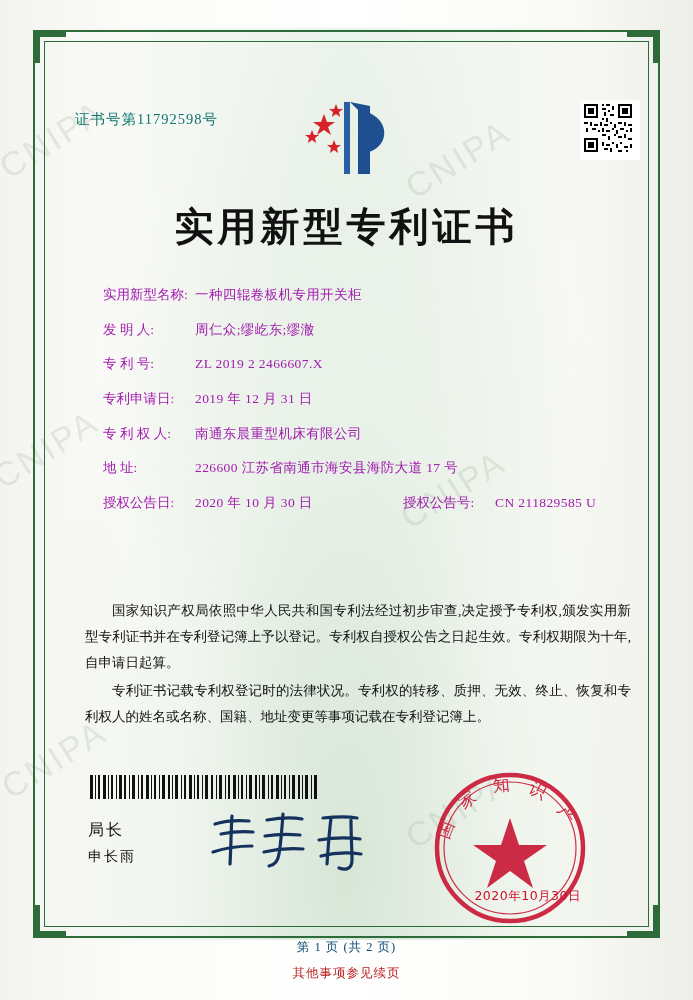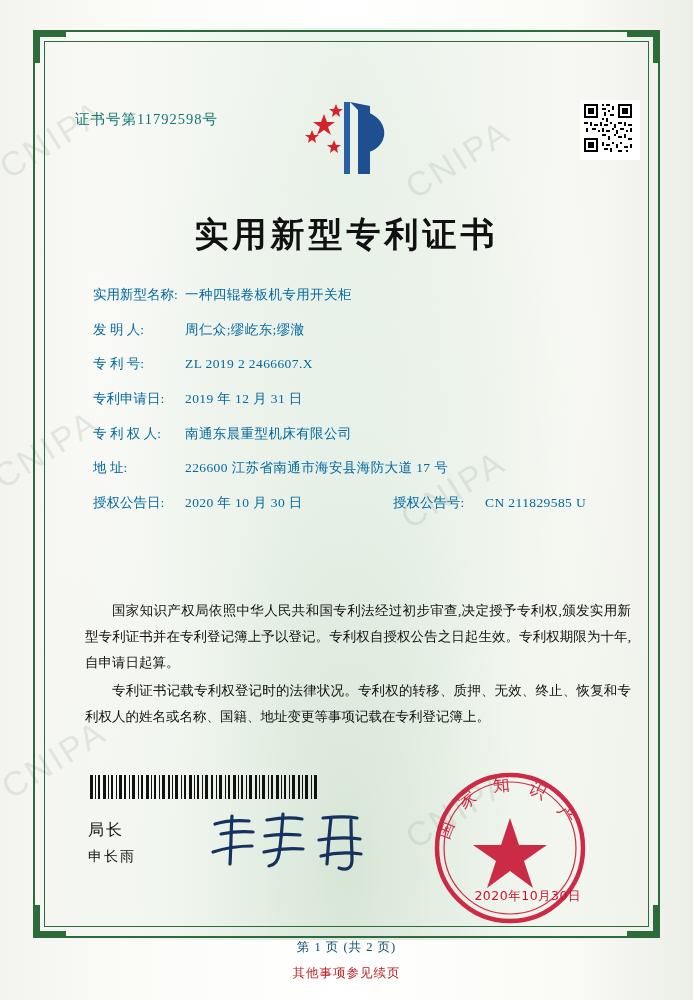--- a/index.html
+++ b/index.html
@@ -74,33 +74,33 @@
     padding:2px;
   }
   .qr svg{display:block;}
 
   
   .logo{
     position:absolute;left:300px;top:96px;width:96px;height:84px;
   }
   
   .title{
-    position:absolute;left:0;right:0;top:212px;
+    position:absolute;left:0;right:0;top:200px;
     text-align:center;
-    font-size:34px;
+    font-size:39px;
     font-weight:bold;
     letter-spacing:4px;
     color:#111;
     font-family:"DejaVu Sans", sans-serif;
   }
 
   
   .fields{
-    position:absolute;left:93px;top:287px;right:60px;
-    font-size:13.5px;color:#0369a1;
+    position:absolute;left:103px;top:287px;right:60px;
+    font-size:13.5px;color:#a21caf;
   }
   .row{
     display:flex;align-items:baseline;
     margin-bottom:18.5px;
     line-height:1.2;
   }
   .lbl{
     width:92px;flex:0 0 92px;
     letter-spacing:0px;
     white-space:nowrap;

